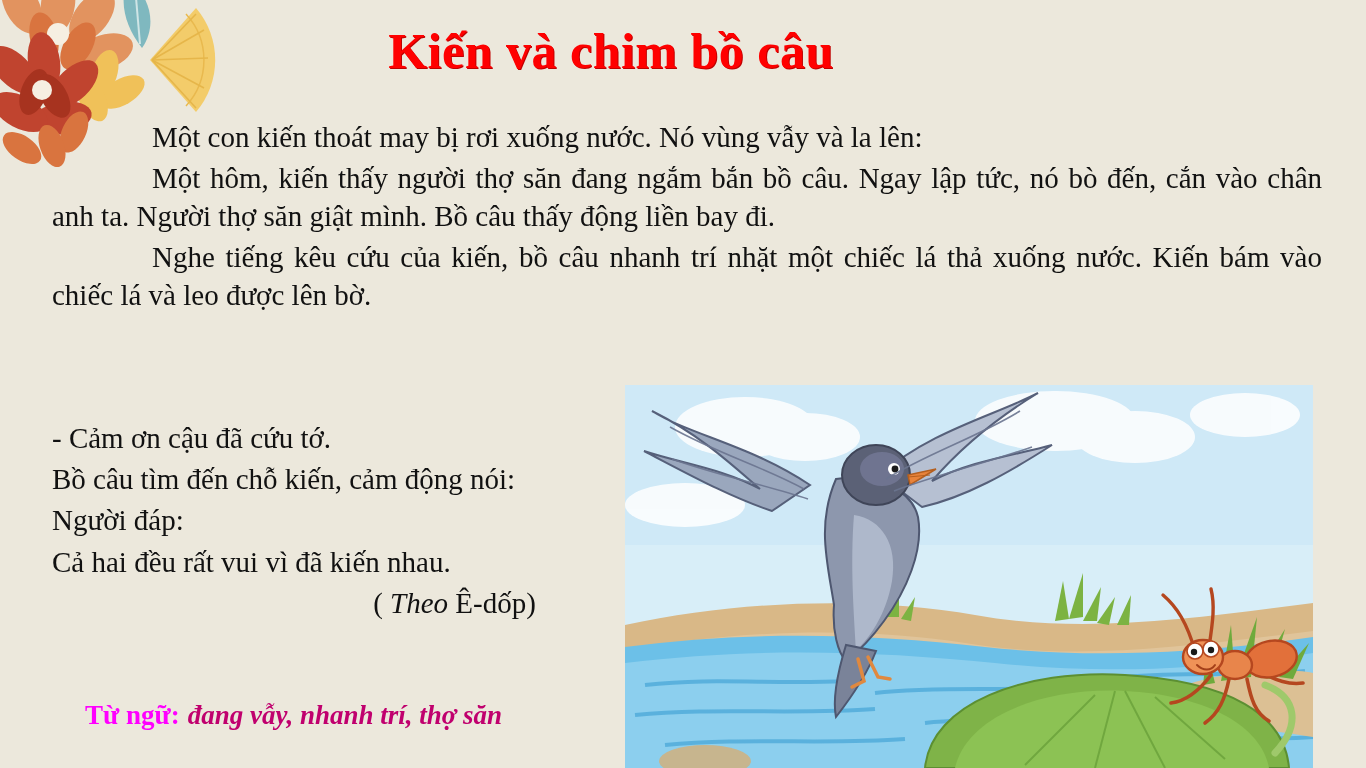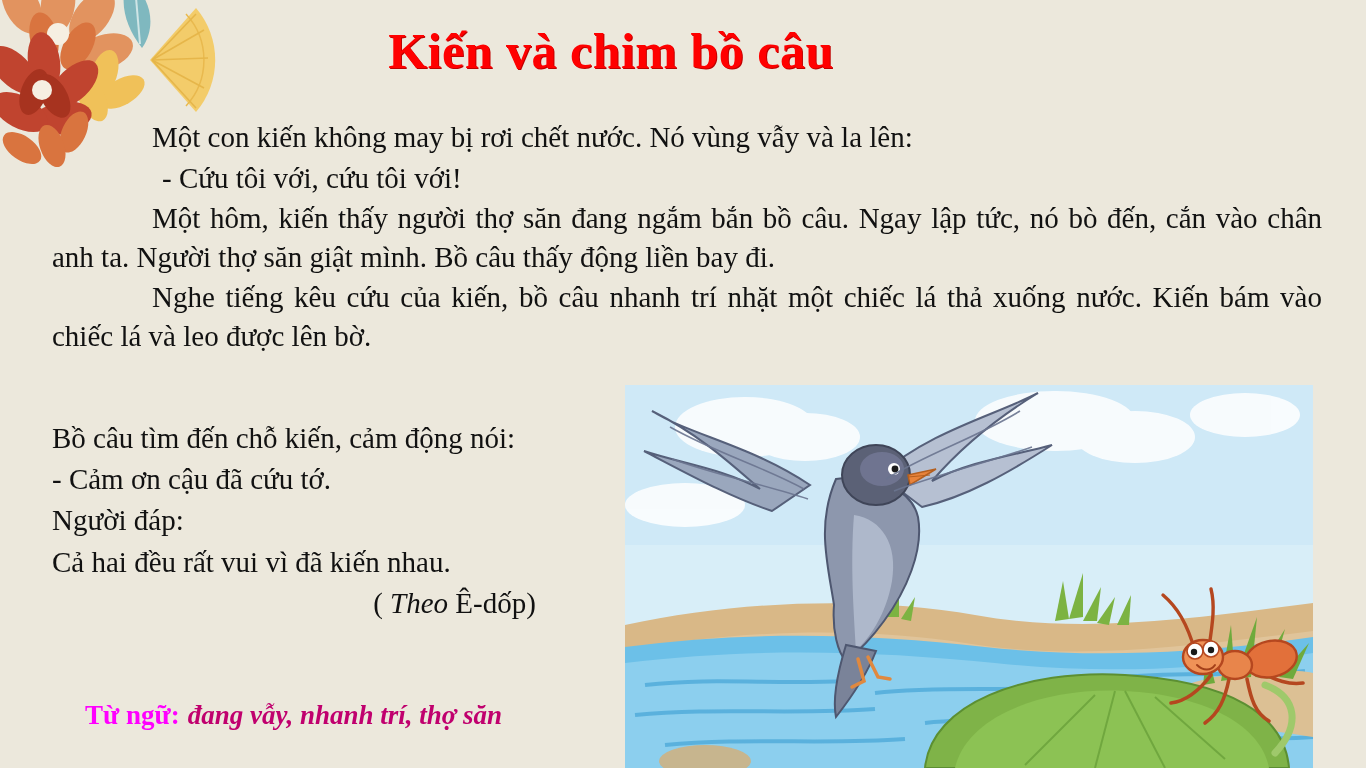--- a/index.html
+++ b/index.html
@@ -169,29 +169,28 @@
         <ellipse cx="52" cy="146" rx="12" ry="22" transform="rotate(-20 52 146)"></ellipse>
         <ellipse cx="22" cy="148" rx="12" ry="22" transform="rotate(-55 22 148)"></ellipse>
       </g>
     </g>
   </svg>
 </div>
 
 <div class="title">Kiến và chim bồ câu</div>
 
 <div class="body-top">
-  <p class="indent-1">Một con kiến không may bị rơi chết nước. Nó vùng vẫy và la lên:</p>
-  <p class="indent-2">- Cứu tôi với, cứu tôi với!</p>
+  <p class="indent-1">Một con kiến thoát may bị rơi xuống nước. Nó vùng vẫy và la lên:</p>
   <p class="indent-1">Một hôm, kiến thấy người thợ săn đang ngắm bắn bồ câu. Ngay lập tức, nó bò đến, cắn vào chân anh ta. Người thợ săn giật mình. Bồ câu thấy động liền bay đi.</p>
   <p class="indent-1">Nghe tiếng kêu cứu của kiến, bồ câu nhanh trí nhặt một chiếc lá thả xuống nước. Kiến bám vào chiếc lá và leo được lên bờ.</p>
 </div>
 
 <div class="body-left">
+  <p>- Cảm ơn cậu đã cứu tớ.</p>
   <p>Bồ câu tìm đến chỗ kiến, cảm động nói:</p>
-  <p>- Cảm ơn cậu đã cứu tớ.</p>
   <p>Người đáp:</p>
   <p>Cả hai đều rất vui vì đã kiến nhau.</p>
   <p class="source"><span>( </span><i>Theo</i><span> Ê-dốp)</span></p>
 </div>
 
 <div class="vocab">
   <span>Từ ngữ:</span><span class="vocab-words">đang vẫy, nhanh trí, thợ săn</span>
 </div>
 
 <div class="illus">

